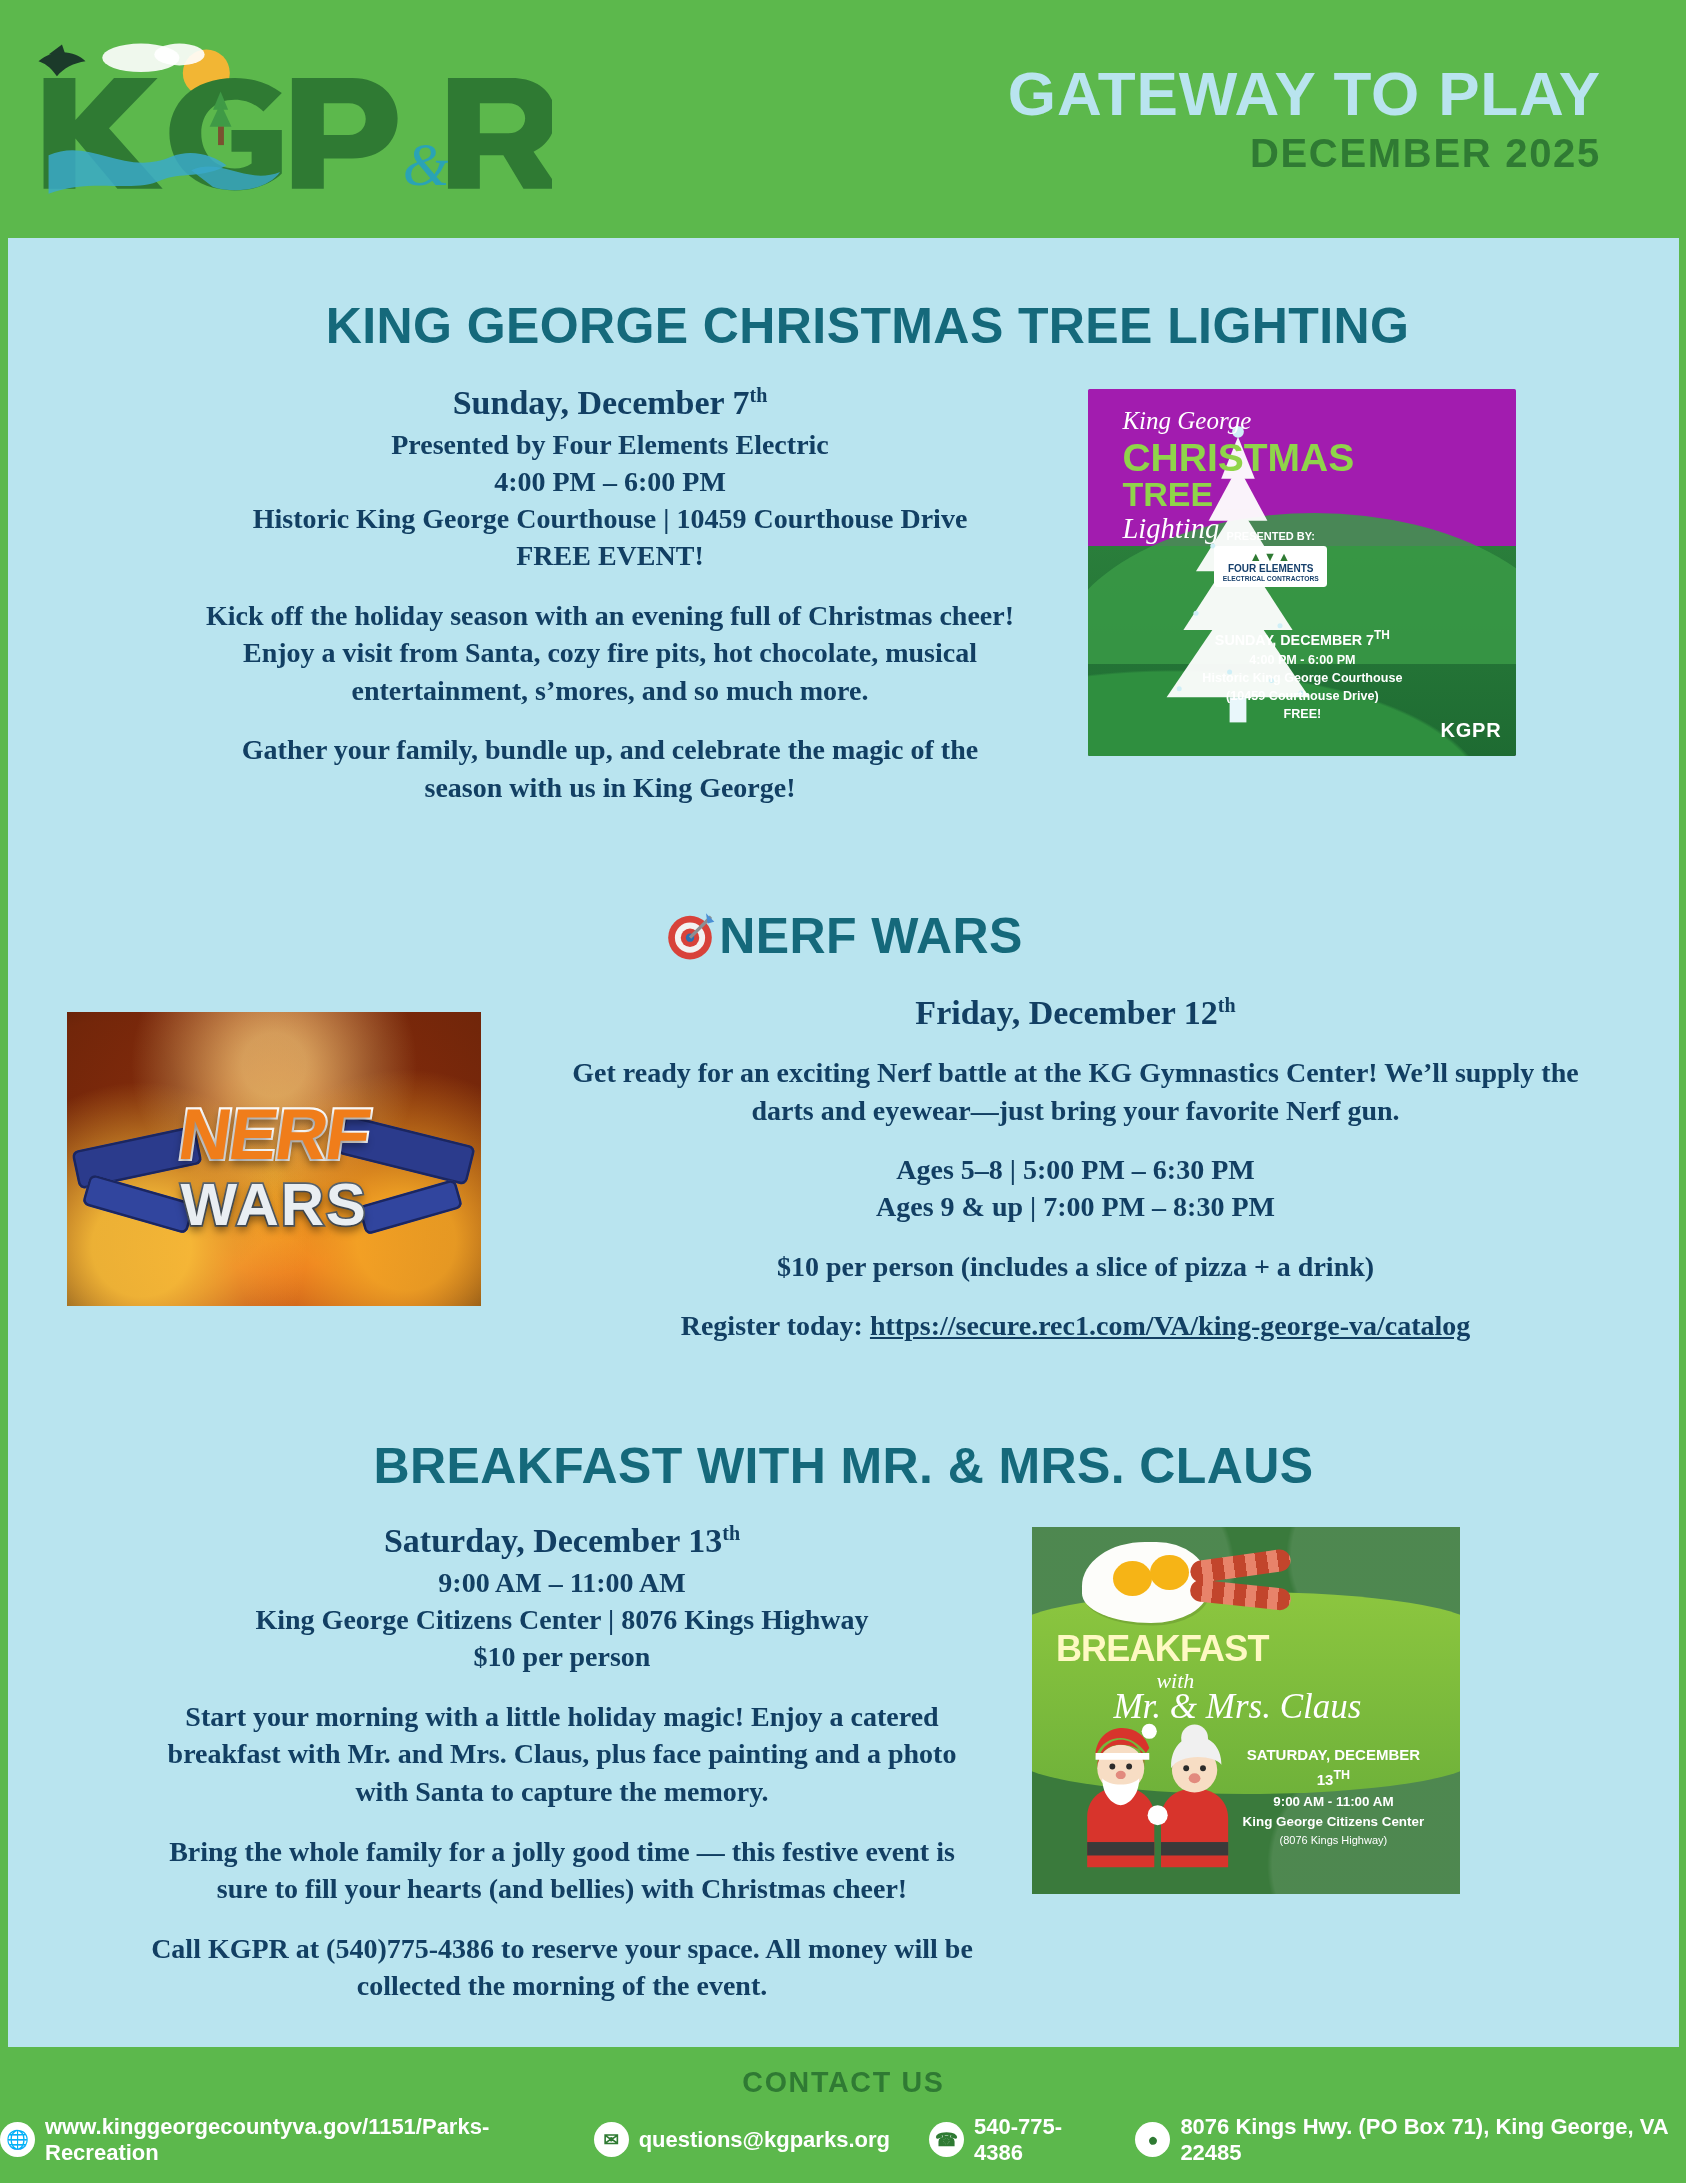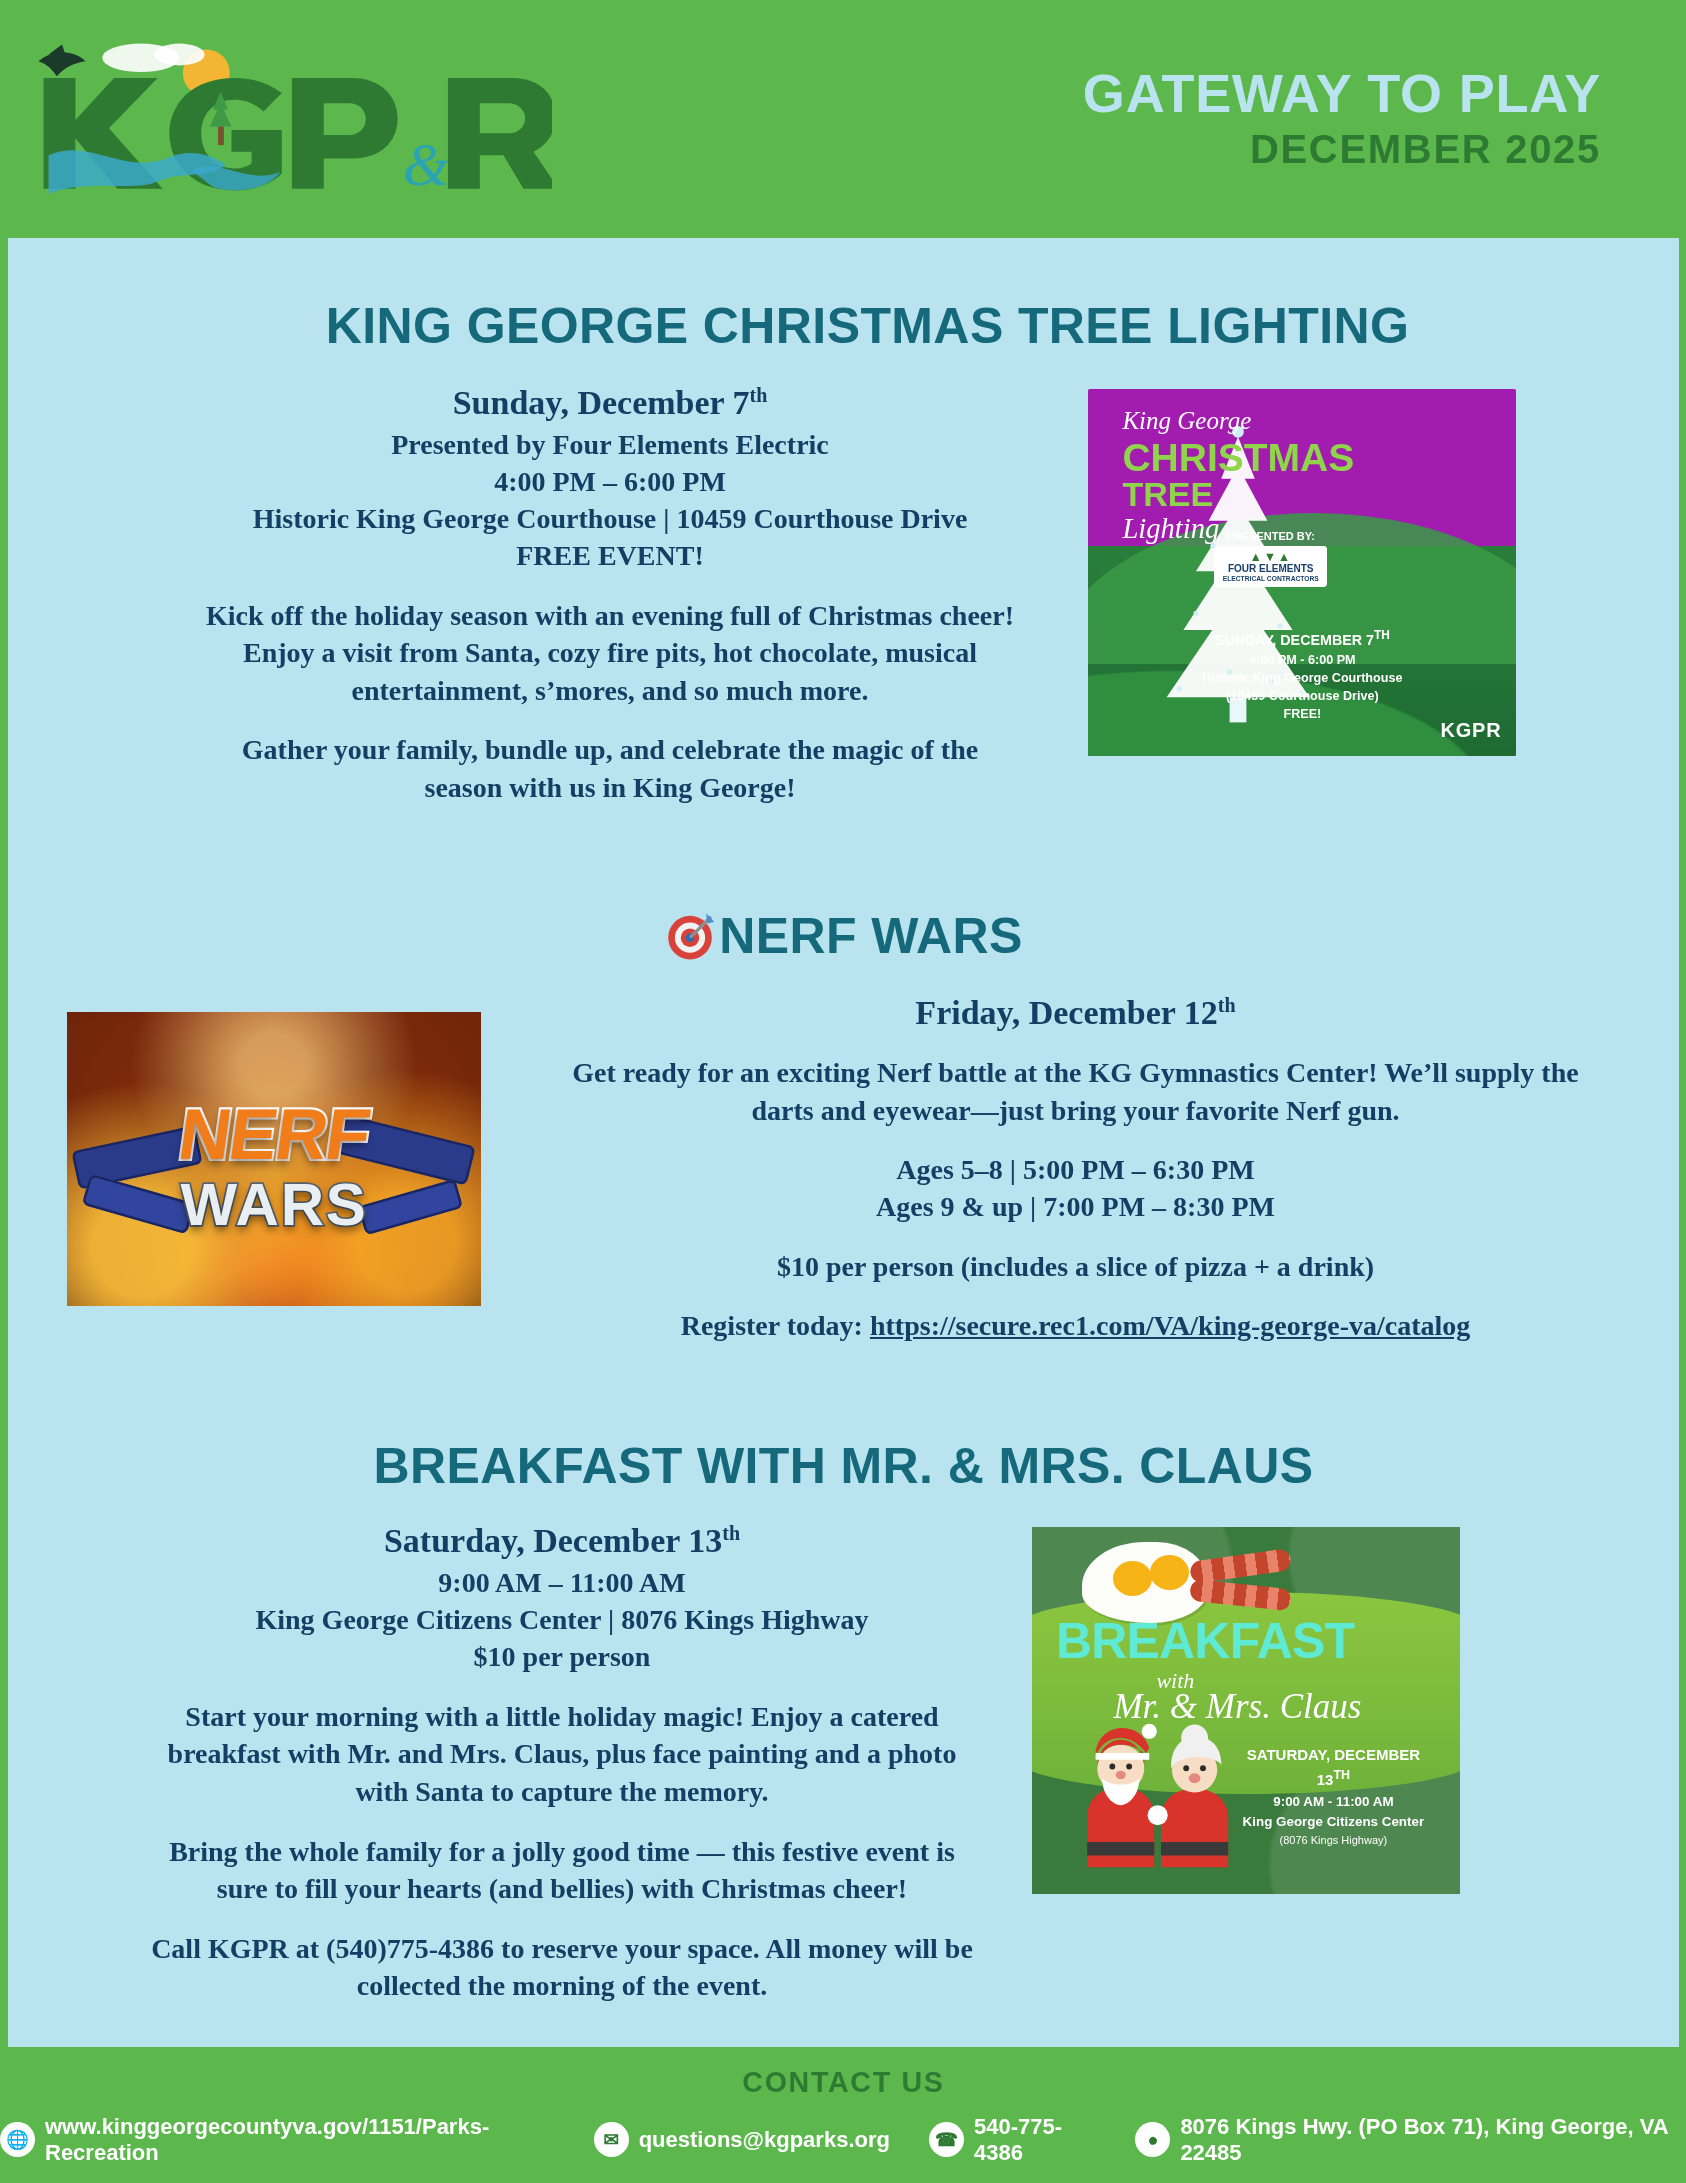--- a/index.html
+++ b/index.html
@@ -32,21 +32,21 @@
     flex: 0 0 auto;
   }
   .logo-svg { display: block; }
   .header-titles {
     flex: 1 1 auto;
     text-align: right;
     padding-right: 71px;
     font-family: "Liberation Sans", sans-serif;
   }
   .header-title {
-    font-size: 54px;
+    font-size: 62px;
     font-weight: bold;
     letter-spacing: 0.8px;
     color: #b9e4ef;
     line-height: 1.02;
   }
   .header-sub {
     font-size: 40px;
     font-weight: bold;
     letter-spacing: 1.7px;
     color: #2f7a33;
@@ -233,23 +233,23 @@
     background: #f6b416; border-radius: 50%;
   }
   .bf-yolk2 { left: 118px; top: 28.6px; }
   .bf-bacon {
     position: absolute; left: 158px; top: 28.6px; width: 101px; height: 22px;
     background: repeating-linear-gradient(90deg, #c2452c 0 11.8px, #e8836a 11.8px 22px);
     border-radius: 11.8px; transform: rotate(-8deg);
   }
   .bf-bacon.b2 { top: 57px; transform: rotate(6deg); }
   .bf-title {
-    position: absolute; left: 23.5px; top: 91px; width: 252px;
+    position: absolute; left: 23.5px; top: 105px; width: 252px;
     font-family: "Liberation Sans", sans-serif; font-weight: bold;
-    color: #5eead4; font-size: 50px; line-height: .95; letter-spacing: -0.8px;
+    color: #fef9c3; font-size: 36px; line-height: .95; letter-spacing: -0.8px;
   }
   .bf-with {
     position: absolute; left: 124px; top: 141px;
     font-family: "Liberation Serif", serif; font-size: 22px; color: #ffffff;
     font-style: italic;
   }
   .bf-claus {
     position: absolute; left: 81px; top: 160px;
     font-family: "Liberation Serif", serif; font-style: italic;
     font-size: 35px; color: #ffffff;

